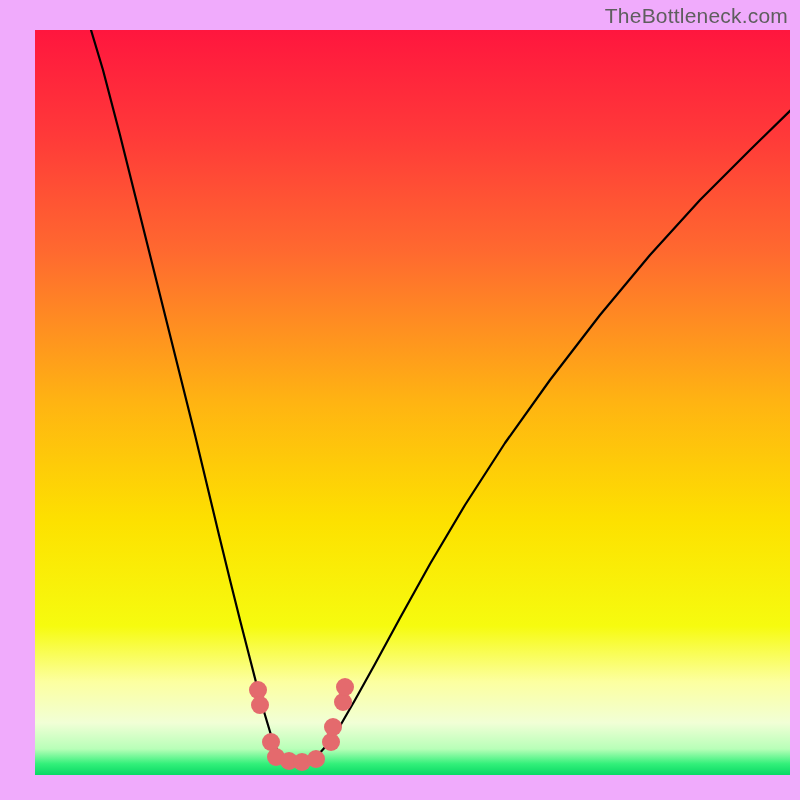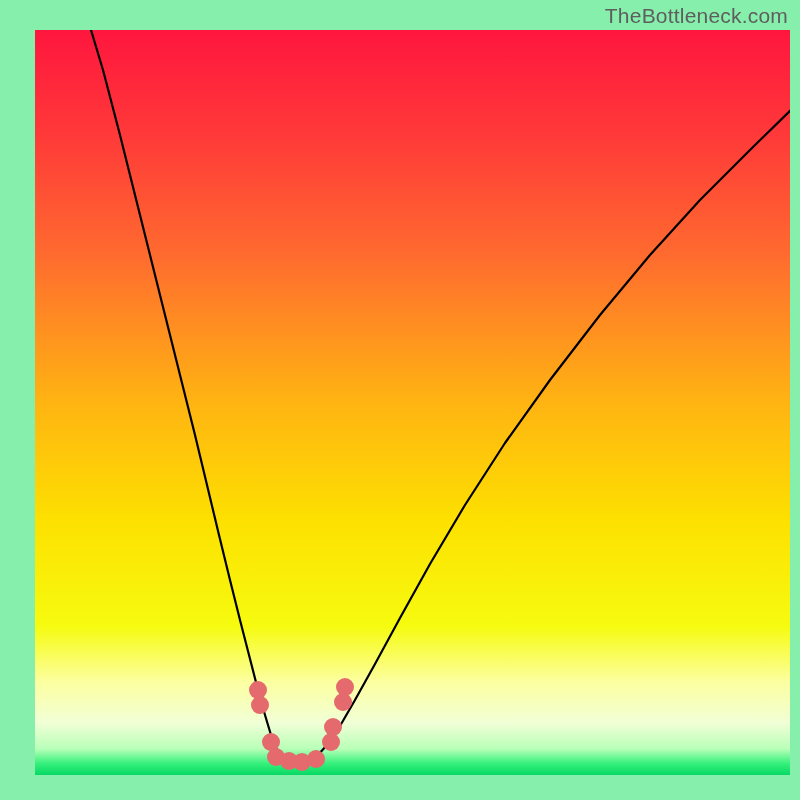--- a/index.html
+++ b/index.html
@@ -9,21 +9,21 @@
     height: 800px;
     background: #000;
     overflow: hidden;
   }
   .frame {
     position: absolute;
     left: 0;
     top: 0;
     width: 800px;
     height: 800px;
-    background: #86efac;
+    background: #f0abfc;
   }
   .plot-area {
     position: absolute;
     left: 35px;
     top: 30px;
     width: 755px;
     height: 745px;
     overflow: hidden;
   }
   .watermark {

